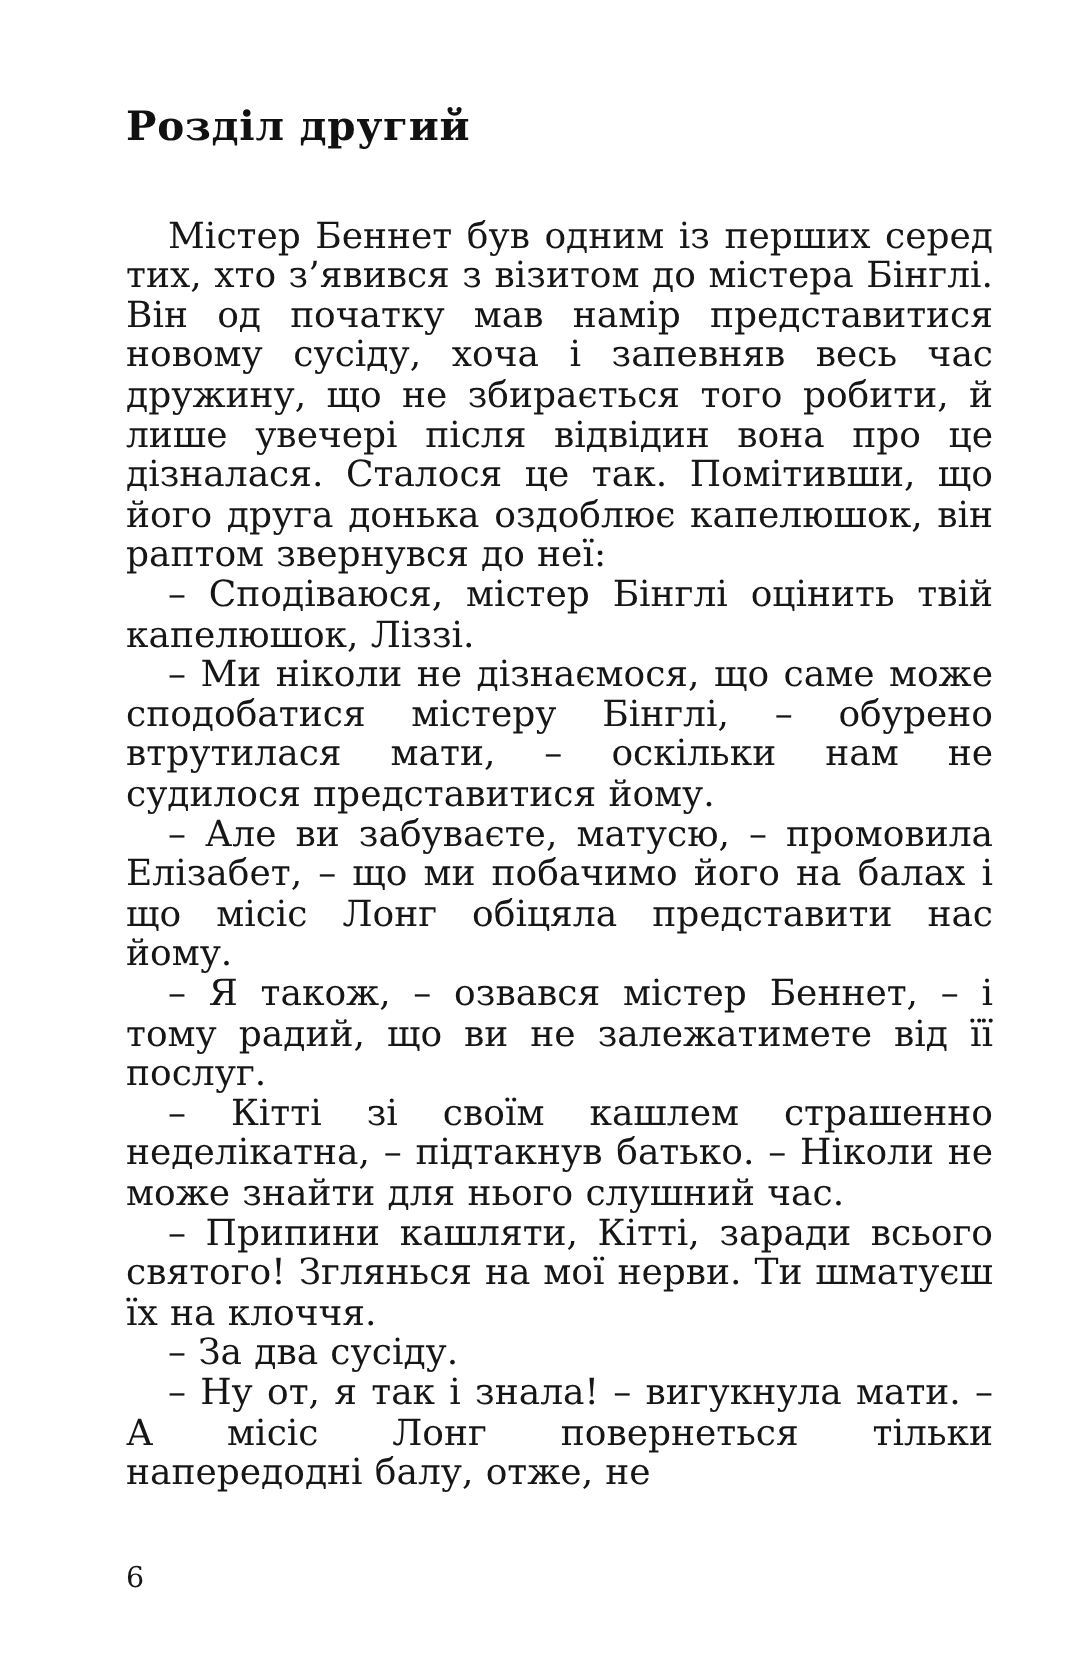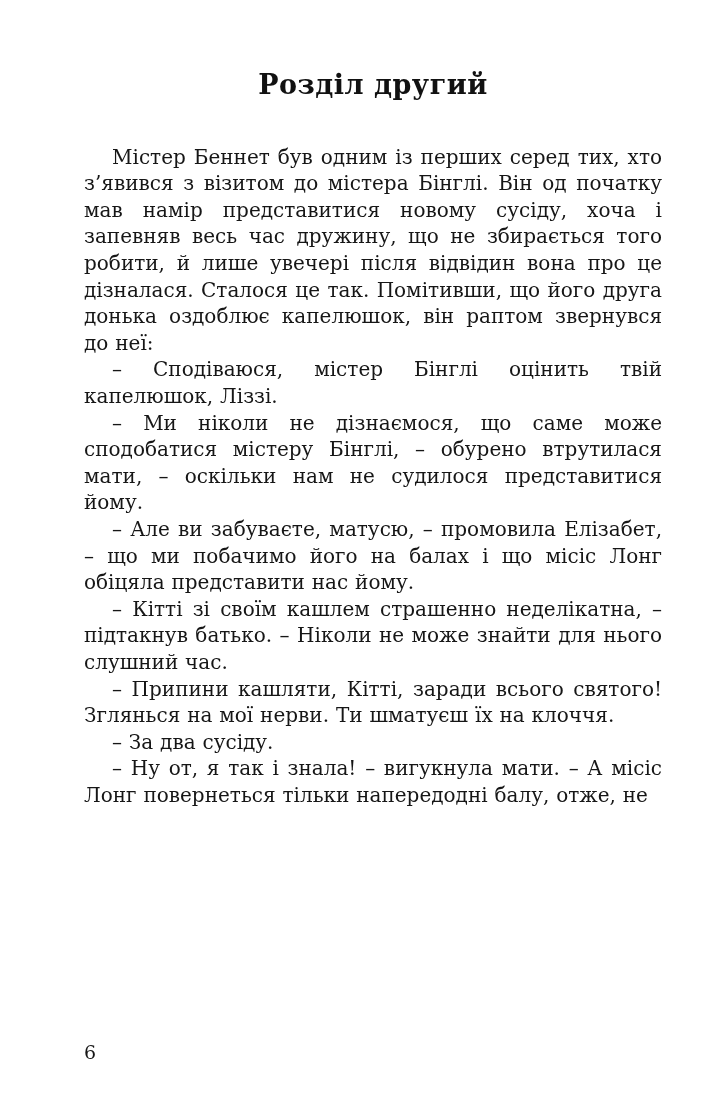--- a/index.html
+++ b/index.html
@@ -13,31 +13,30 @@
     height: 1109px;
     box-sizing: border-box;
     background: #ffffff;
     padding: 70px 58px 0 84px;
     font-family: "DejaVu Serif", "Liberation Serif", serif;
     color: #161616;
     overflow: hidden;
   }
   .chapter-title {
     margin: 0 0 44px 0;
-    text-align: center;
     font-size: 27px;
     line-height: 1.1;
     font-weight: bold;
     letter-spacing: 0.5px;
     color: #111111;
   }
   .body-text p {
     margin: 0;
     text-indent: 28px;
-    font-size: 20px;
+    font-size: 24px;
     line-height: 26.6px;
     text-align: justify;
     word-spacing: 0.5px;
   }
   .page-number {
     position: absolute;
     left: 84px;
     bottom: 46px;
     font-size: 19px;
     color: #161616;
@@ -47,20 +46,21 @@
 <body>
 
 <div class="book-page">
   <h1 class="chapter-title">Розділ другий</h1>
 
   <div class="body-text">
     <p>Містер Беннет був одним із перших серед тих, хто з’явився з візитом до містера Бінглі. Він од початку мав намір представитися новому сусіду, хоча і запевняв весь час дружину, що не збирається того робити, й лише увечері після відвідин вона про це дізналася. Сталося це так. Помітивши, що його друга донька оздоблює капелюшок, він раптом звернувся до неї:</p>
     <p>– Сподіваюся, містер Бінглі оцінить твій капелюшок, Ліззі.</p>
     <p>– Ми ніколи не дізнаємося, що саме може сподобатися містеру Бінглі, – обурено втрутилася мати, – оскільки нам не судилося представитися йому.</p>
     <p>– Але ви забуваєте, матусю, – промовила Елізабет, – що ми побачимо його на балах і що місіс Лонг обіцяла представити нас йому.</p>
+    <p>– Я також, – озвався містер Беннет, – і тому радий, що ви не залежатимете від її послуг.</p>
     <p>– Кітті зі своїм кашлем страшенно неделікатна, – підтакнув батько. – Ніколи не може знайти для нього слушний час.</p>
     <p>– Припини кашляти, Кітті, заради всього святого! Зглянься на мої нерви. Ти шматуєш їх на клоччя.</p>
     <p>– За два сусіду.</p>
     <p>– Ну от, я так і знала! – вигукнула мати. – А місіс Лонг повернеться тільки напередодні балу, отже, не</p>
   </div>
 
   <div class="page-number">6</div>
 </div>
 
 </body></html>

